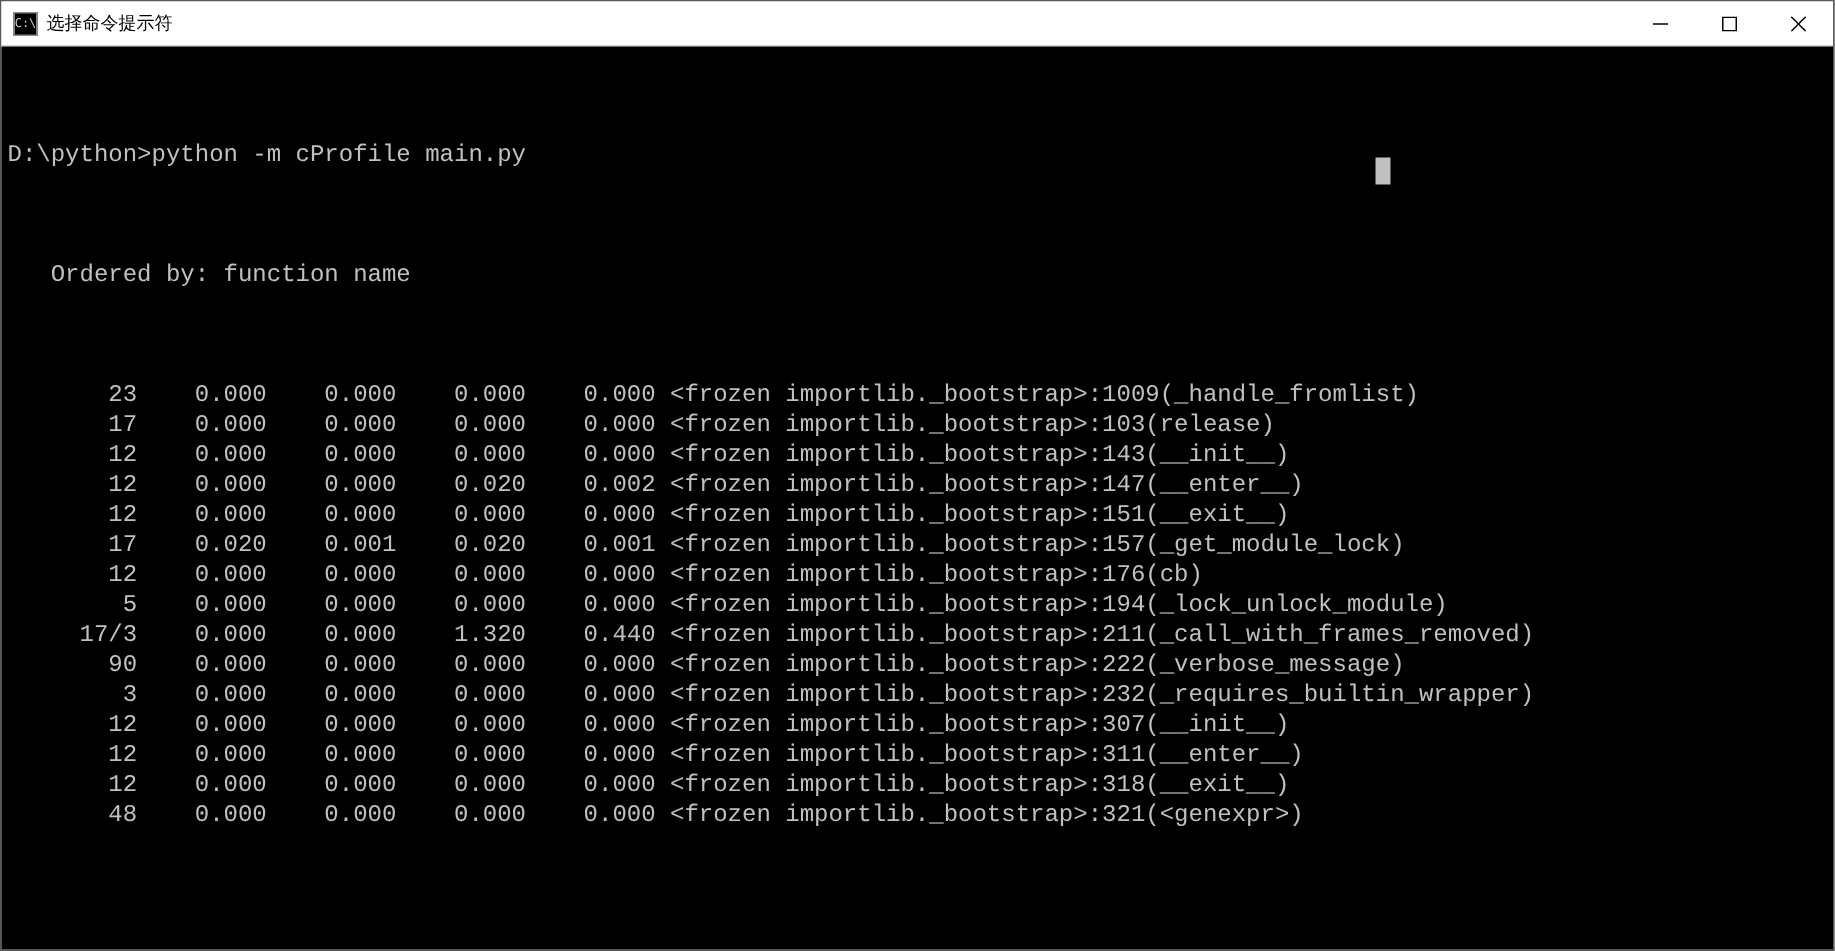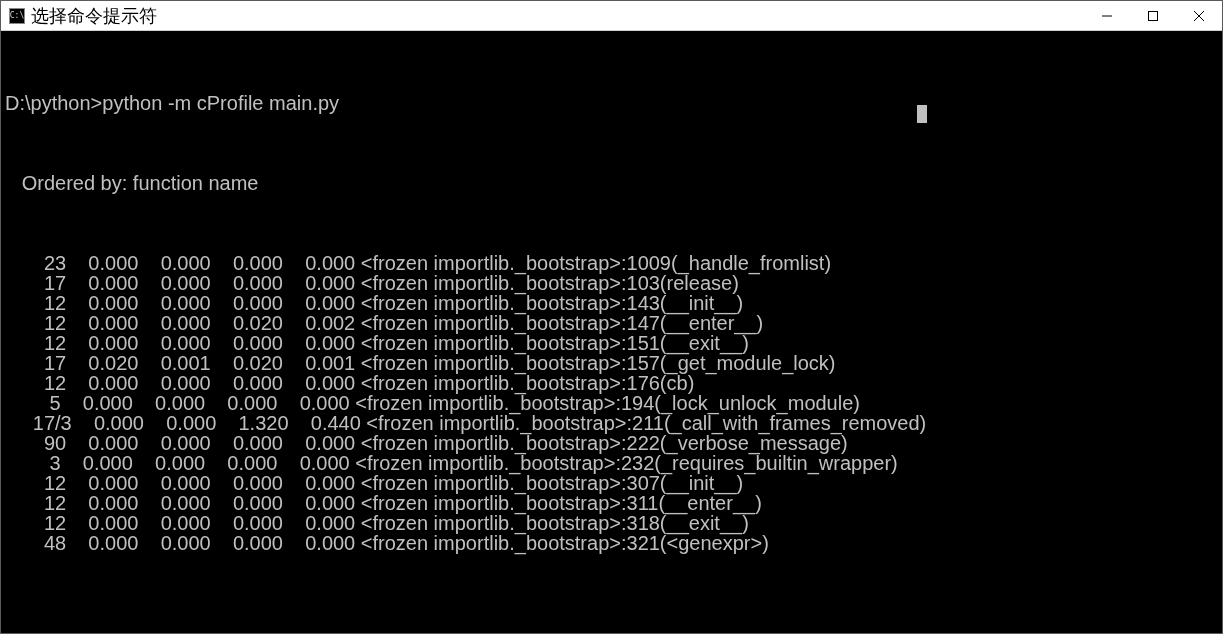--- a/index.html
+++ b/index.html
@@ -33,21 +33,21 @@
       background: #000;
       border: 1px solid #888;
       display: flex;
       align-items: center;
       justify-content: center;
       font-size: 8px;
       color: #ccc;
       font-family: monospace;
     }
     .titlebar-text {
-      font-size: 18px;
+      font-size: 12px;
       color: #000;
       flex: 1;
     }
     .titlebar-controls {
       display: flex;
       height: 100%;
     }
     .titlebar-btn {
       width: 46px;
       height: 100%;
@@ -56,22 +56,22 @@
       justify-content: center;
       font-size: 12px;
       color: #000;
       cursor: default;
     }
     .titlebar-btn svg { width: 10px; height: 10px; }
     .terminal {
       flex: 1;
       background: #000;
       color: #c0c0c0;
-      font-family: Liberation Sans, sans-serif;
-      font-size: 20px;
+      font-family: Liberation Mono, monospace;
+      font-size: 16px;
       line-height: 20px;
       padding: 2px 4px;
       white-space: pre;
       overflow: hidden;
       position: relative;
     }
     .cursor-block {
       position: absolute;
       width: 10px;
       height: 18px;

